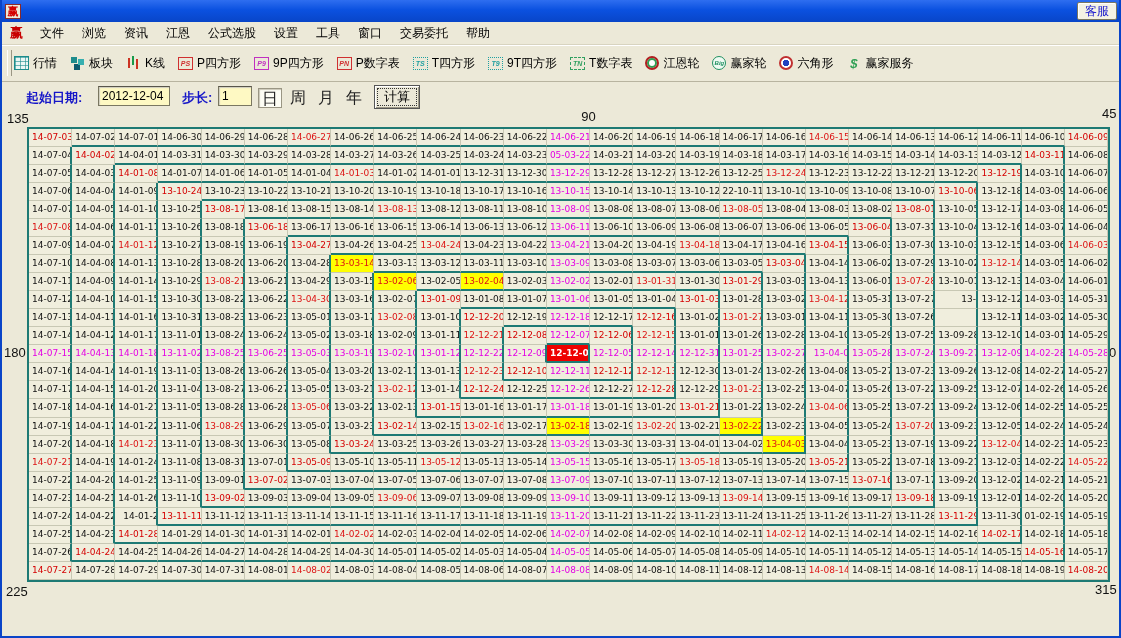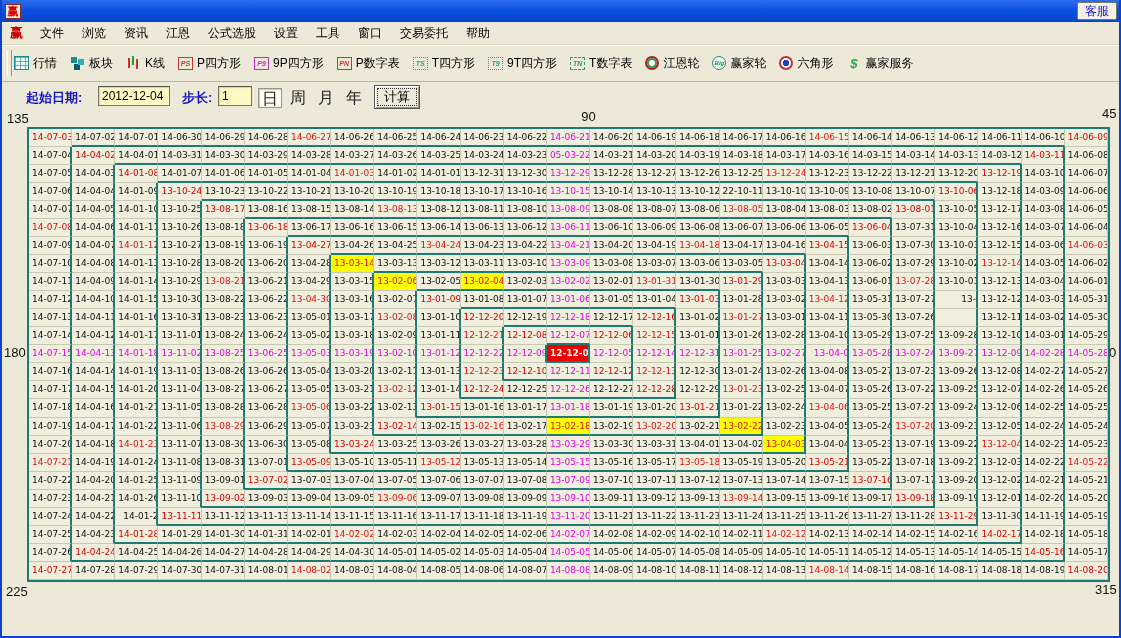--- a/index.html
+++ b/index.html
@@ -729,21 +729,21 @@
       <div class="cell ring-b" style="color: rgb(17, 17, 17);">13-11-21</div>
       <div class="cell ring-b" style="color: rgb(17, 17, 17);">13-11-22</div>
       <div class="cell ring-b" style="color: rgb(17, 17, 17);">13-11-23</div>
       <div class="cell ring-b" style="color: rgb(17, 17, 17);">13-11-24</div>
       <div class="cell ring-b" style="color: rgb(17, 17, 17);">13-11-25</div>
       <div class="cell ring-b" style="color: rgb(17, 17, 17);">13-11-26</div>
       <div class="cell ring-b" style="color: rgb(17, 17, 17);">13-11-27</div>
       <div class="cell ring-b" style="color: rgb(17, 17, 17);">13-11-28</div>
       <div class="cell ring-r ring-b" style="color: rgb(212, 0, 0);">13-11-29</div>
       <div class="cell ring-r" style="color: rgb(17, 17, 17);">13-11-30</div>
-      <div class="cell ring-r" style="color: rgb(17, 17, 17);">14-11-19</div>
+      <div class="cell ring-r" style="color: rgb(17, 17, 17);">01-02-19</div>
       <div class="cell" style="color: rgb(17, 17, 17);">14-05-19</div>
       <div class="cell ring-r" style="color: rgb(17, 17, 17);">14-07-25</div>
       <div class="cell ring-r" style="color: rgb(17, 17, 17);">14-04-23</div>
       <div class="cell ring-b" style="color: rgb(212, 0, 0);">14-01-28</div>
       <div class="cell ring-b" style="color: rgb(17, 17, 17);">14-01-29</div>
       <div class="cell ring-b" style="color: rgb(17, 17, 17);">14-01-30</div>
       <div class="cell ring-b" style="color: rgb(17, 17, 17);">14-01-31</div>
       <div class="cell ring-b" style="color: rgb(17, 17, 17);">14-02-01</div>
       <div class="cell ring-b" style="color: rgb(220, 20, 20);">14-02-02</div>
       <div class="cell ring-b" style="color: rgb(17, 17, 17);">14-02-03</div>

